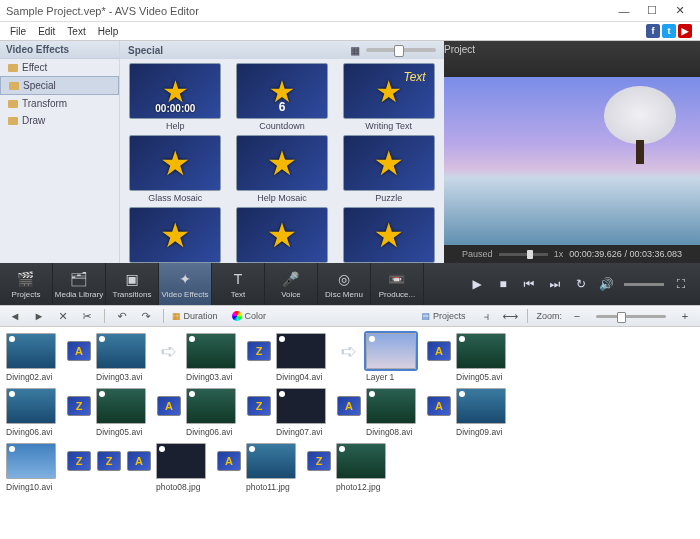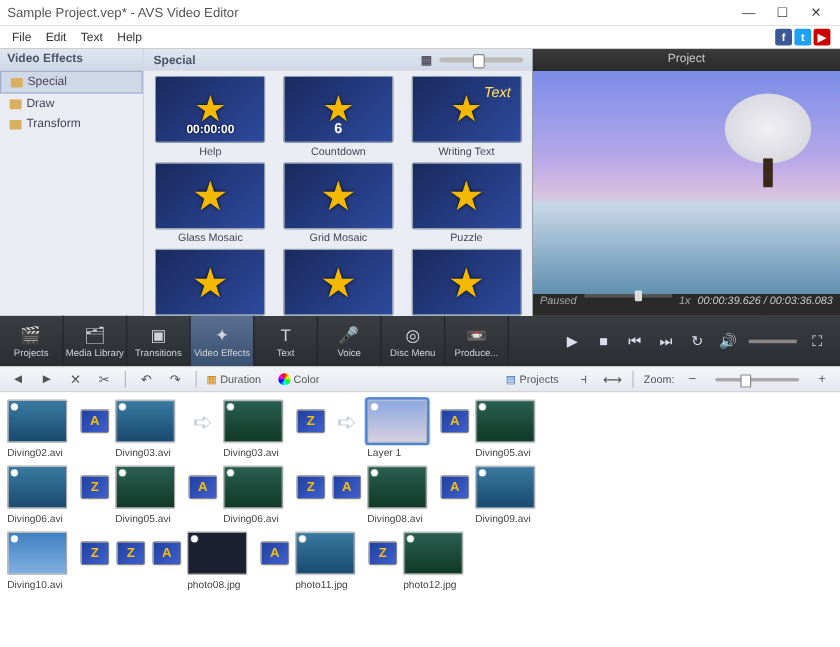--- a/index.html
+++ b/index.html
@@ -29,23 +29,23 @@
 .effects-header .spacer { flex:1; }
 .thumb-slider { width:70px; height:4px; background:#bbb; border-radius:2px; position:relative; }
 .thumb-slider::after { content:''; position:absolute; left:40%; top:-3px; width:8px; height:10px; background:#fff; border:1px solid #888; border-radius:2px; }
 .effects-grid { flex:1; overflow:auto; padding:4px; display:grid; grid-template-columns:repeat(3,1fr); gap:4px; background:#e9edf3; }
 .effect-tile { display:flex; flex-direction:column; align-items:center; cursor:default; }
 .effect-thumb { width:92px; height:56px; background:linear-gradient(135deg,#1a2a5e,#2e4a9e); border:1px solid #8899aa; border-radius:2px; display:flex; align-items:center; justify-content:center; position:relative; overflow:hidden; }
 .effect-label { font-size:9px; color:#445; margin-top:2px; text-align:center; }
 .star { color:#f5b800; text-shadow:0 0 3px #000; }
 
 .preview-panel { width:256px; background:#2a2a2a; display:flex; flex-direction:column; }
-.preview-header { height:18px; background:linear-gradient(#3a3a3a,#2a2a2a); color:#ccc; font-size:10px; text-align:center; line-height:18px; }
+.preview-header { height:36px; background:linear-gradient(#3a3a3a,#2a2a2a); color:#ccc; font-size:10px; line-height:18px; }
 .preview-video { flex:1; background:#000; position:relative; overflow:hidden; }
-.preview-status { height:18px; background:#2a2a2a; display:flex; align-items:flex-start; padding:0 6px; font-size:9px; color:#aaa; gap:6px;font-style:italic; }
+.preview-status { height:18px; background:#2a2a2a; display:flex; align-items:center; padding:0 18px; font-size:9px; color:#aaa; gap:6px; }
 .preview-seek { flex:1; height:3px; background:#555; position:relative; }
 .preview-seek::after { content:''; position:absolute; left:58%; top:-3px; width:6px;height:9px;background:#ddd;border-radius:1px; }
 
 
 .ribbon { height:42px; background:linear-gradient(#3a3d42,#2a2d32); display:flex; align-items:stretch; }
 .ribbon-btn { width:53px; display:flex; flex-direction:column; align-items:center; justify-content:center; gap:2px; color:#d0d4da; font-size:8px; cursor:default; border-right:1px solid #22252a; }
 .ribbon-btn.active { background:linear-gradient(#5a7090,#3a5070); }
 .ribbon-icon { width:20px; height:18px; display:flex; align-items:center; justify-content:center; font-size:14px; }
 .ribbon-spacer { flex:1; }
 .playback { display:flex; align-items:center; padding:0 10px; gap:8px; }
@@ -105,31 +105,35 @@
     <span style="background:#1da1f2">t</span>
     <span style="background:#cc0000">▶</span>
   </div>
 </div>
 
 <div class="upper">
 
   <div class="sidebar">
     <div class="sidebar-header">Video Effects</div>
     <div id="sidebar-items">
+        <div class="sidebar-item">
+          <span class="folder-ico"></span>
+          <span>Effect</span>
+        </div>
         <div class="sidebar-item selected">
           <span class="folder-ico"></span>
           <span>Special</span>
         </div>
         <div class="sidebar-item">
           <span class="folder-ico"></span>
-          <span>Draw</span>
+          <span>Transform</span>
         </div>
         <div class="sidebar-item">
           <span class="folder-ico"></span>
-          <span>Transform</span>
+          <span>Draw</span>
         </div>
       </div>
   </div>
 
   <div class="effects-panel">
     <div class="effects-header">
       <span>Special</span>
       <div class="spacer"></div>
       <span style="font-size:10px;color:#556;margin-right:6px;">▦</span>
       <div class="thumb-slider"></div>
@@ -161,21 +165,21 @@
         <div class="effect-tile">
           <div class="effect-thumb">
             <span class="star" style="font-size:34px">★</span>
           </div>
           <div class="effect-label">Glass Mosaic</div>
         </div>
         <div class="effect-tile">
           <div class="effect-thumb">
             <span class="star" style="font-size:34px">★</span>
           </div>
-          <div class="effect-label">Grid Mosaic</div>
+          <div class="effect-label">Help Mosaic</div>
         </div>
         <div class="effect-tile">
           <div class="effect-thumb" style="background: linear-gradient(135deg, rgb(26, 42, 94), rgb(46, 74, 158));">
             <span class="star" style="font-size:34px">★</span>
           </div>
           <div class="effect-label">Puzzle</div>
         </div>
         <div class="effect-tile">
           <div class="effect-thumb">
             <span class="star" style="font-size:34px">★</span>
@@ -315,20 +319,26 @@
         <div class="sb-thumb bg-reef">
           <div class="dot-tl"></div>
         </div>
         <div class="sb-clip-label">Diving03.avi</div>
       </div>
       <div class="sb-trans">
         <div class="trans-box">
           <span style="color:#f5c000;font-weight:bold;font-size:11px">Z</span>
         </div>
       </div>
+      <div class="sb-clip">
+        <div class="sb-thumb bg-dark">
+          <div class="dot-tl"></div>
+        </div>
+        <div class="sb-clip-label">Diving04.avi</div>
+      </div>
       <div class="arrow-ghost">➪</div>
       <div class="sb-clip selected">
         <div class="sb-thumb bg-tree">
           <div class="dot-tl"></div>
         </div>
         <div class="sb-clip-label">Layer 1</div>
       </div>
       <div class="sb-trans">
         <div class="trans-box">
           <span style="color:#f5c000;font-weight:bold;font-size:11px">A</span>
@@ -368,20 +378,26 @@
         <div class="sb-thumb bg-reef">
           <div class="dot-tl"></div>
         </div>
         <div class="sb-clip-label">Diving06.avi</div>
       </div>
       <div class="sb-trans">
         <div class="trans-box">
           <span style="color:#f5c000;font-weight:bold;font-size:11px">Z</span>
         </div>
       </div>
+      <div class="sb-clip">
+        <div class="sb-thumb bg-dark">
+          <div class="dot-tl"></div>
+        </div>
+        <div class="sb-clip-label">Diving07.avi</div>
+      </div>
       <div class="sb-trans">
         <div class="trans-box">
           <span style="color:#f5c000;font-weight:bold;font-size:11px">A</span>
         </div>
       </div>
       <div class="sb-clip">
         <div class="sb-thumb bg-reef">
           <div class="dot-tl"></div>
         </div>
         <div class="sb-clip-label">Diving08.avi</div>

